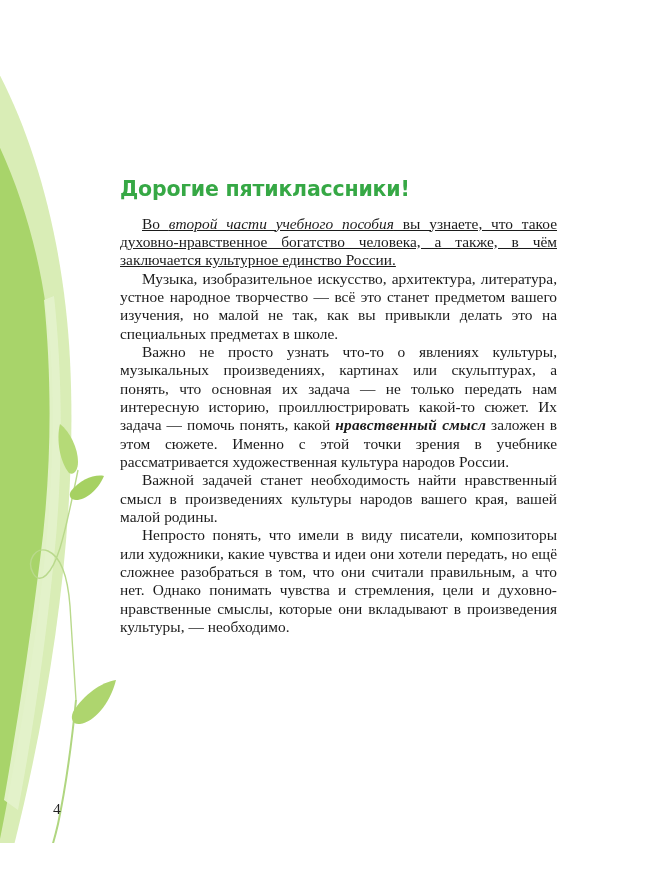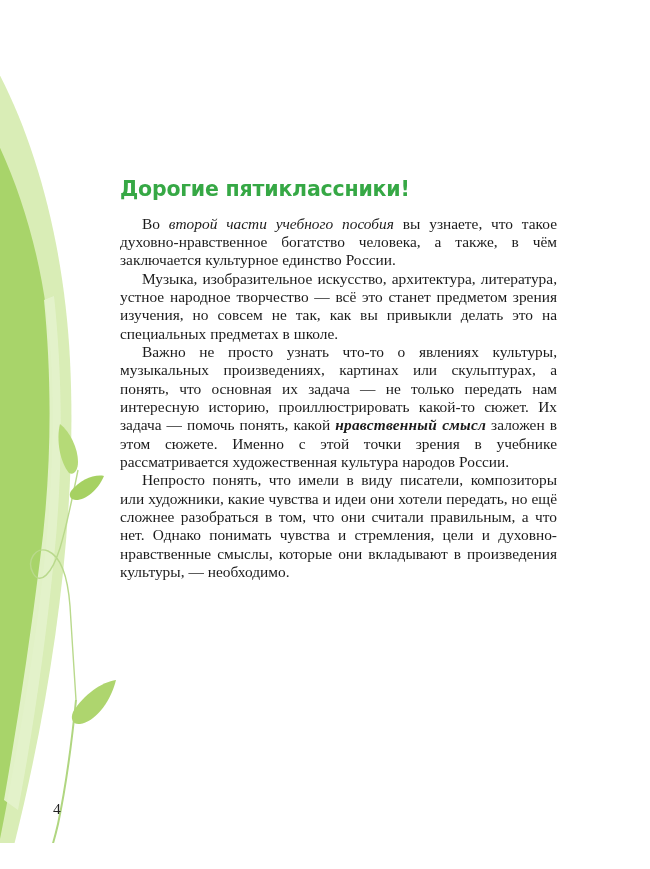--- a/index.html
+++ b/index.html
@@ -101,33 +101,36 @@
 
       <path fill="#a6d162" d="M 71,491 C 80,480 94,474 104,476 C 98,490 86,500 76,500 C 71,500 68,496 71,491 Z"></path>
 
       <path fill="#aed56e" d="M 73,712 C 84,694 102,682 116,680 C 110,704 94,722 80,724 C 73,725 70,719 73,712 Z"></path>
     </g>
   </svg>
 
   <div class="content">
     <h1 class="heading">Дорогие пятиклассники!</h1>
 
-    <p class="para" style="margin-bottom:0;">
+    <p class="para" style="margin-bottom:0;text-decoration:underline;">
       <span>Во </span><i>второй части учебного пособия</i><span> вы узнаете, что такое духов­но-нравственное богатство человека, а также, в чём заключается культурное единство России.</span>
     </p>
 
 
     <p class="para">
-      <span>Музыка, изобразительное искусство, архитектура, литература, устное народное творчество — всё это станет предметом зрения изу­чения, но совсем не так, как вы привыкли делать это на специаль­ных предметах в школе.</span>
+      <span>Музыка, изобразительное искусство, архитектура, литература, устное народное творчество — всё это станет предметом вашего изу­чения, но малой не так, как вы привыкли делать это на специаль­ных предметах в школе.</span>
     </p>
 
     <p class="para">
       <span>Важно не просто узнать что-то о явлениях культуры, музыкаль­ных произведениях, картинах или скульптурах, а понять, что основная их задача — не только передать нам интересную историю, проиллюстрировать какой-то сюжет. Их задача — помочь понять, какой </span><b class="ns">нравственный смысл</b><span> заложен в этом сюжете. Именно с этой точки зрения в учебнике рассматривается художественная культура народов России.</span>
     </p>
 
+    <p class="para">
+      <span>Важной задачей станет необходимость найти нравственный смысл в произведениях культуры народов вашего края, вашей малой ро­дины.</span>
+    </p>
 
     <p class="para">
       <span>Непросто понять, что имели в виду писатели, композиторы или художники, какие чувства и идеи они хотели передать, но ещё сложнее разобраться в том, что они считали правильным, а что нет. Однако понимать чувства и стремления, цели и духовно-нравствен­ные смыслы, которые они вкладывают в произведения культуры, — необходимо.</span>
     </p>
 
   </div>
 
   <div class="page-number">4</div>
 
 </div>

